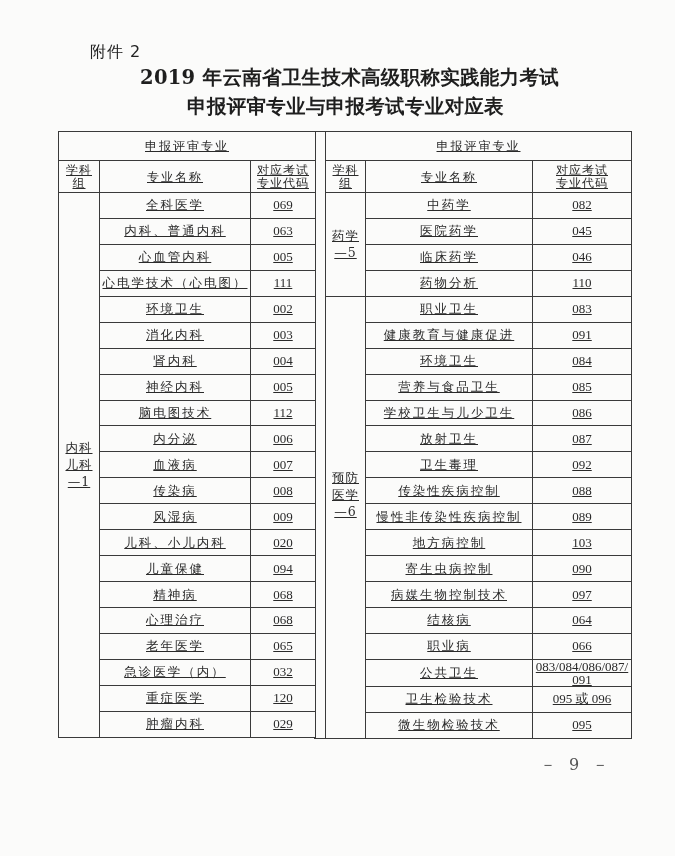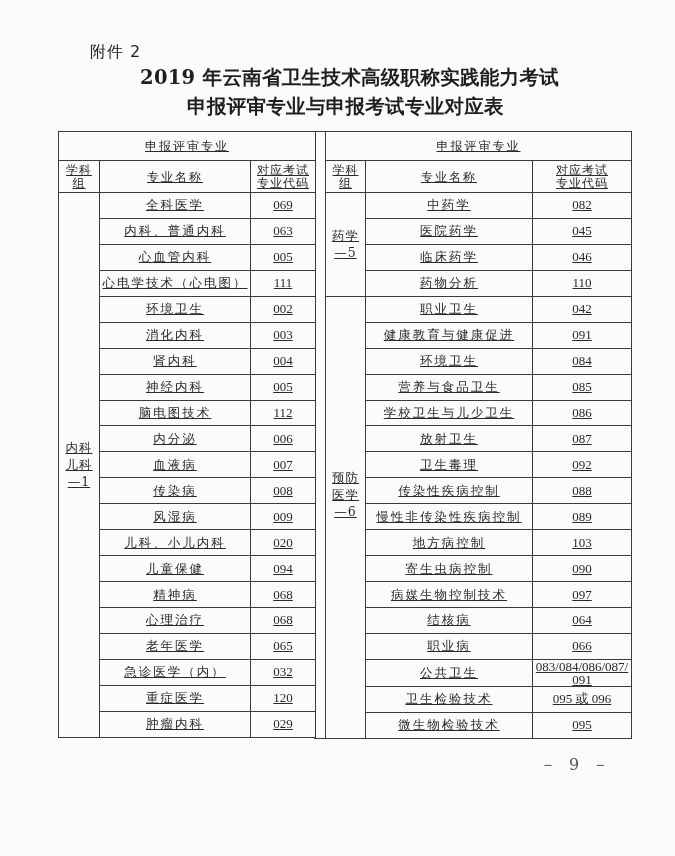--- a/index.html
+++ b/index.html
@@ -170,21 +170,21 @@
         <td class="name">临床药学</td>
         <td class="code">046</td>
       </tr>
       <tr style="height: 25.95px;">
         <td class="name">药物分析</td>
         <td class="code">110</td>
       </tr>
       <tr style="height: 25.95px;">
         <td class="grp" rowspan="17" style="vertical-align: top; padding-top: 172px;"><span>预防</span><br><span>医学</span><br><span>—6</span></td>
         <td class="name">职业卫生</td>
-        <td class="code">042</td>
+        <td class="code">083</td>
       </tr>
       <tr style="height: 25.95px;">
         <td class="name">健康教育与健康促进</td>
         <td class="code">091</td>
       </tr>
       <tr style="height: 25.95px;">
         <td class="name">环境卫生</td>
         <td class="code">084</td>
       </tr>
       <tr style="height: 25.95px; margin-top: 15px;">

